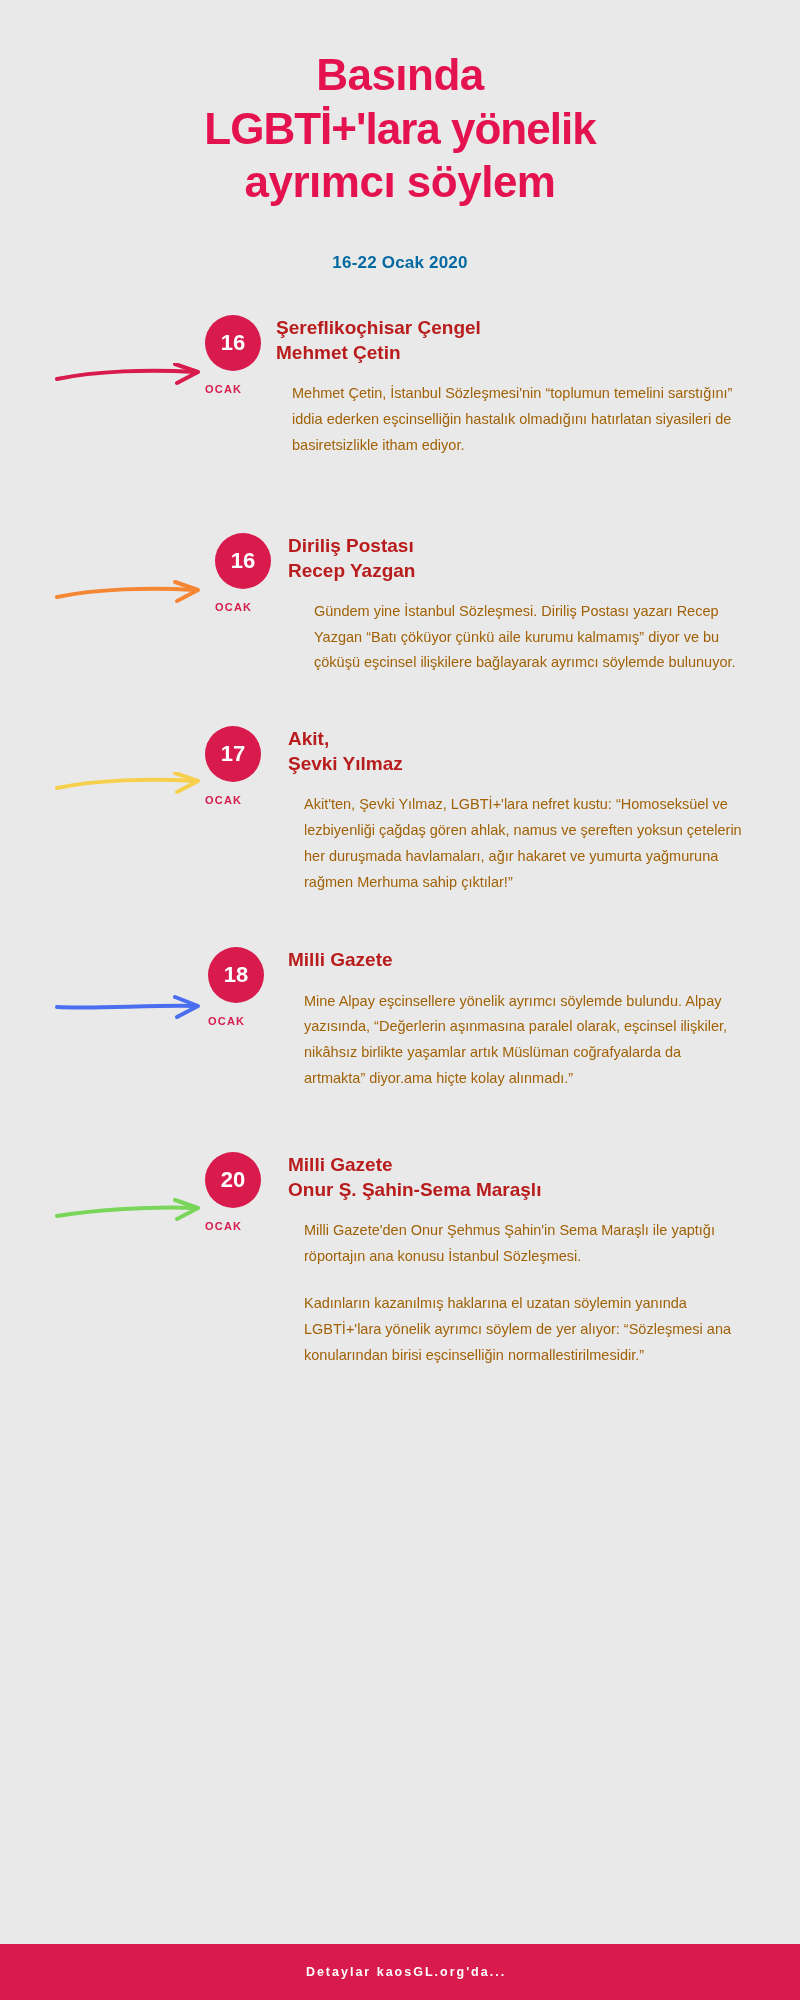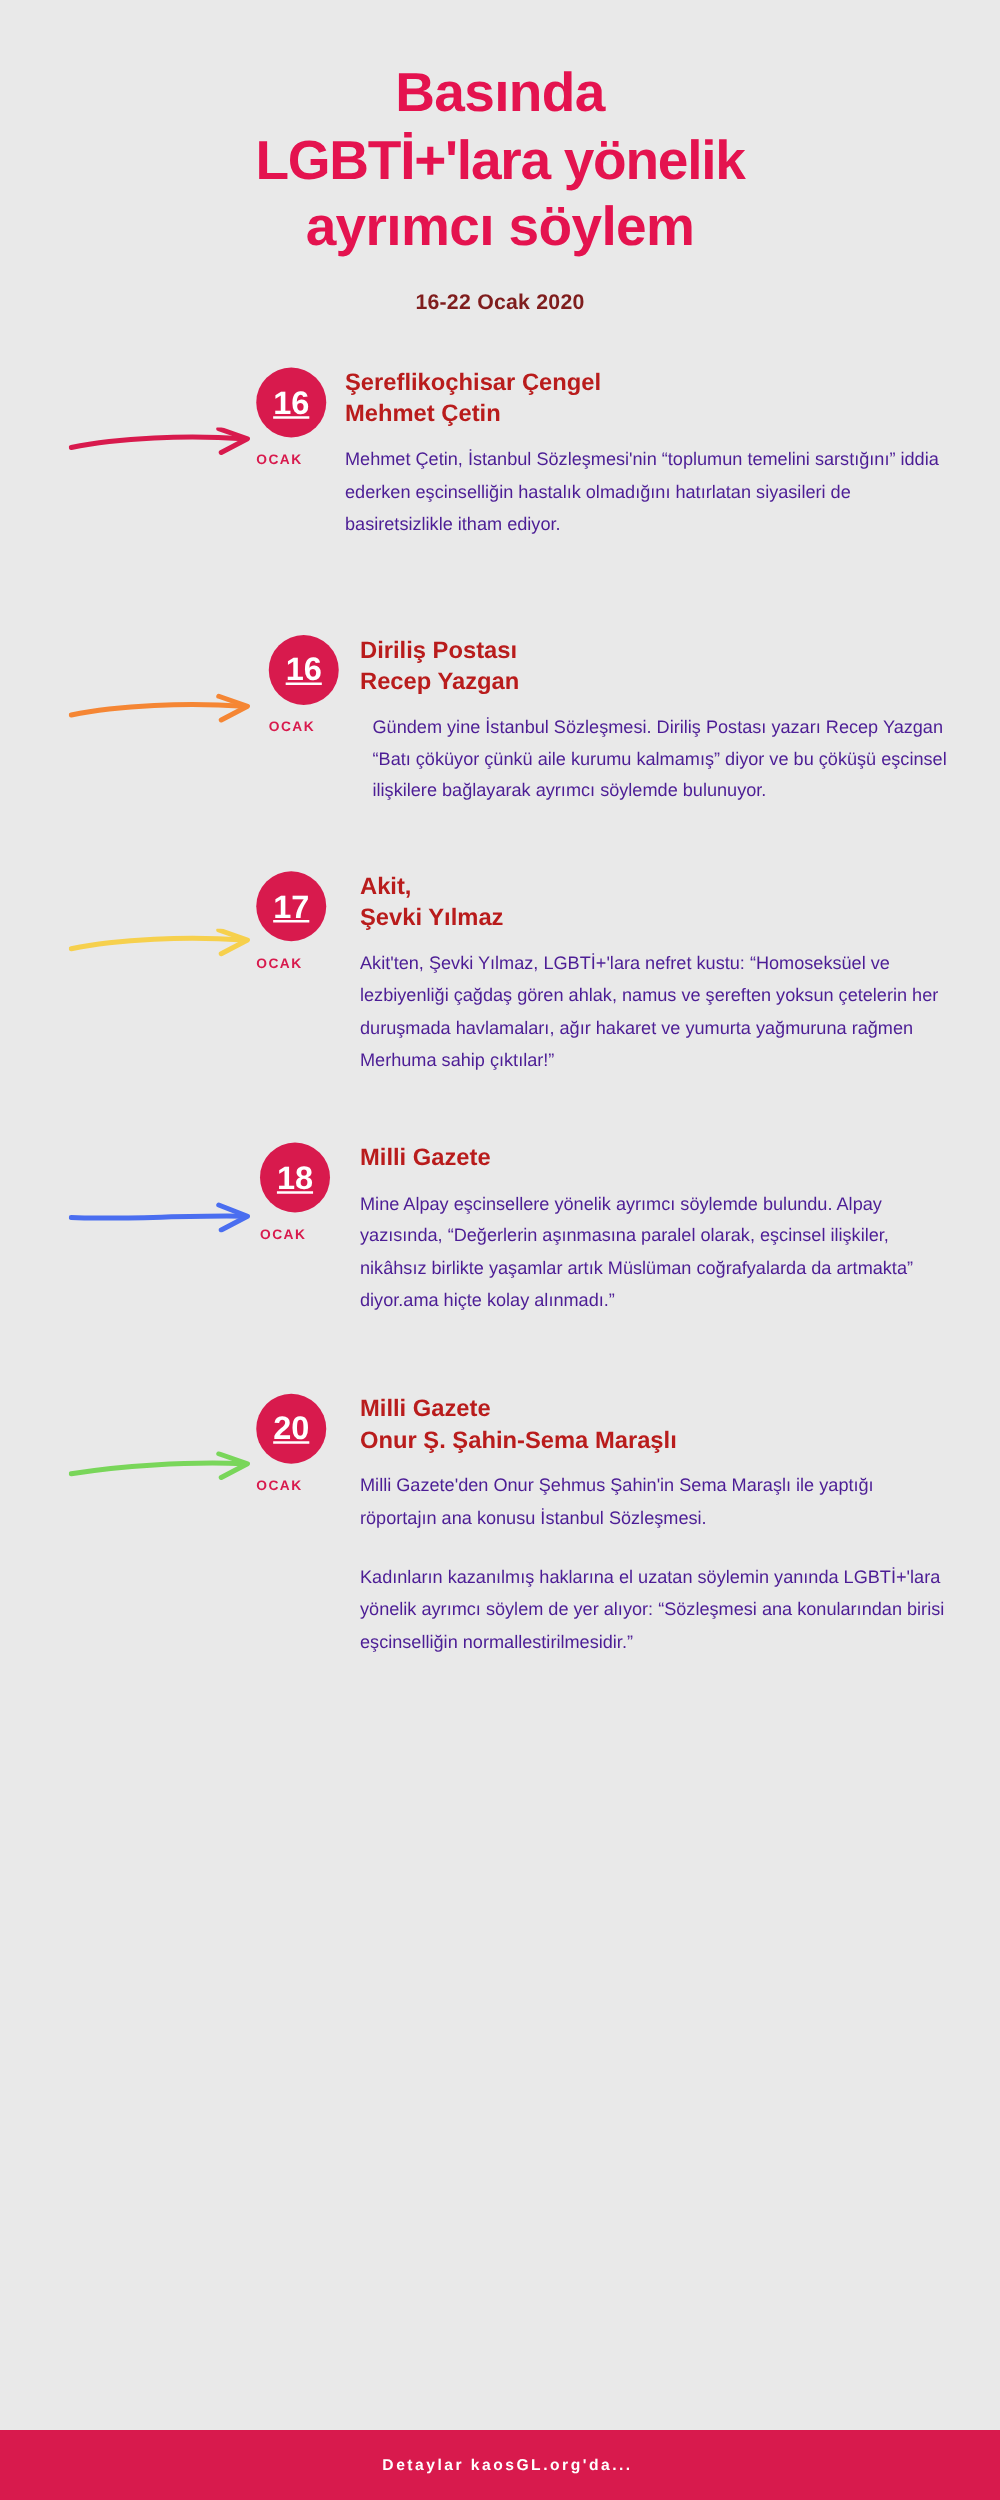--- a/index.html
+++ b/index.html
@@ -36,24 +36,24 @@
     letter-spacing: -0.5px;
     padding: 0 40px;
     margin: 0;
   }
   .title .line {
     display: block;
     white-space: nowrap;
   }
   .title .line2 { letter-spacing: -1px; }
   .subtitle {
-    margin-top: 23px;
+    margin-top: 44px;
     font-size: 17px;
     font-weight: bold;
-    color: #7f1d1d;
+    color: #0369a1;
     letter-spacing: 0.2px;
   }
 
   
   .entries {
     margin-top: 42px;
     position: relative;
   }
   .entry {
     position: relative;
@@ -66,27 +66,26 @@
   
   .badge {
     position: absolute;
     left: 258px;
     top: 0;
     width: 56px;
     height: 56px;
     border-radius: 50%;
     background: #d81a4d;
     color: #ffffff;
-    font-size: 26px;
+    font-size: 22px;
     font-weight: bold;
     display: flex;
     align-items: center;
     justify-content: center;
     transform: translateX(-250px);
-    text-decoration: underline;
   }
   .month {
     position: absolute;
     left: 258px;
     top: 68px;
     transform: translateX(-250px);
     color: #d81a4d;
     font-size: 11px;
     font-weight: bold;
     letter-spacing: 1.2px;
@@ -105,24 +104,24 @@
 
   .entry-head {
     color: #b91c1c;
     font-size: 19px;
     font-weight: bold;
     line-height: 1.32;
     margin: 0 0 12px 0;
   }
   .entry-head .hl { display: block; }
   .entry-body {
-    color: #4c1d95;
+    color: #a16207;
     font-size: 14.5px;
     line-height: 1.78;
-    margin: 0;
+    margin: 16px;
   }
   .entry-body + .entry-body { margin-top: 22px; }
 
   
   .e1 { padding-left: 258px; }
   .e1 .badge, .e1 .month { left: 205px; transform: none; }
   .e1 .arrow { top: 48px; }
   .e1 .entry-head { padding-left: 18px; }
   .e1 .entry-body { padding-left: 18px; }
 

